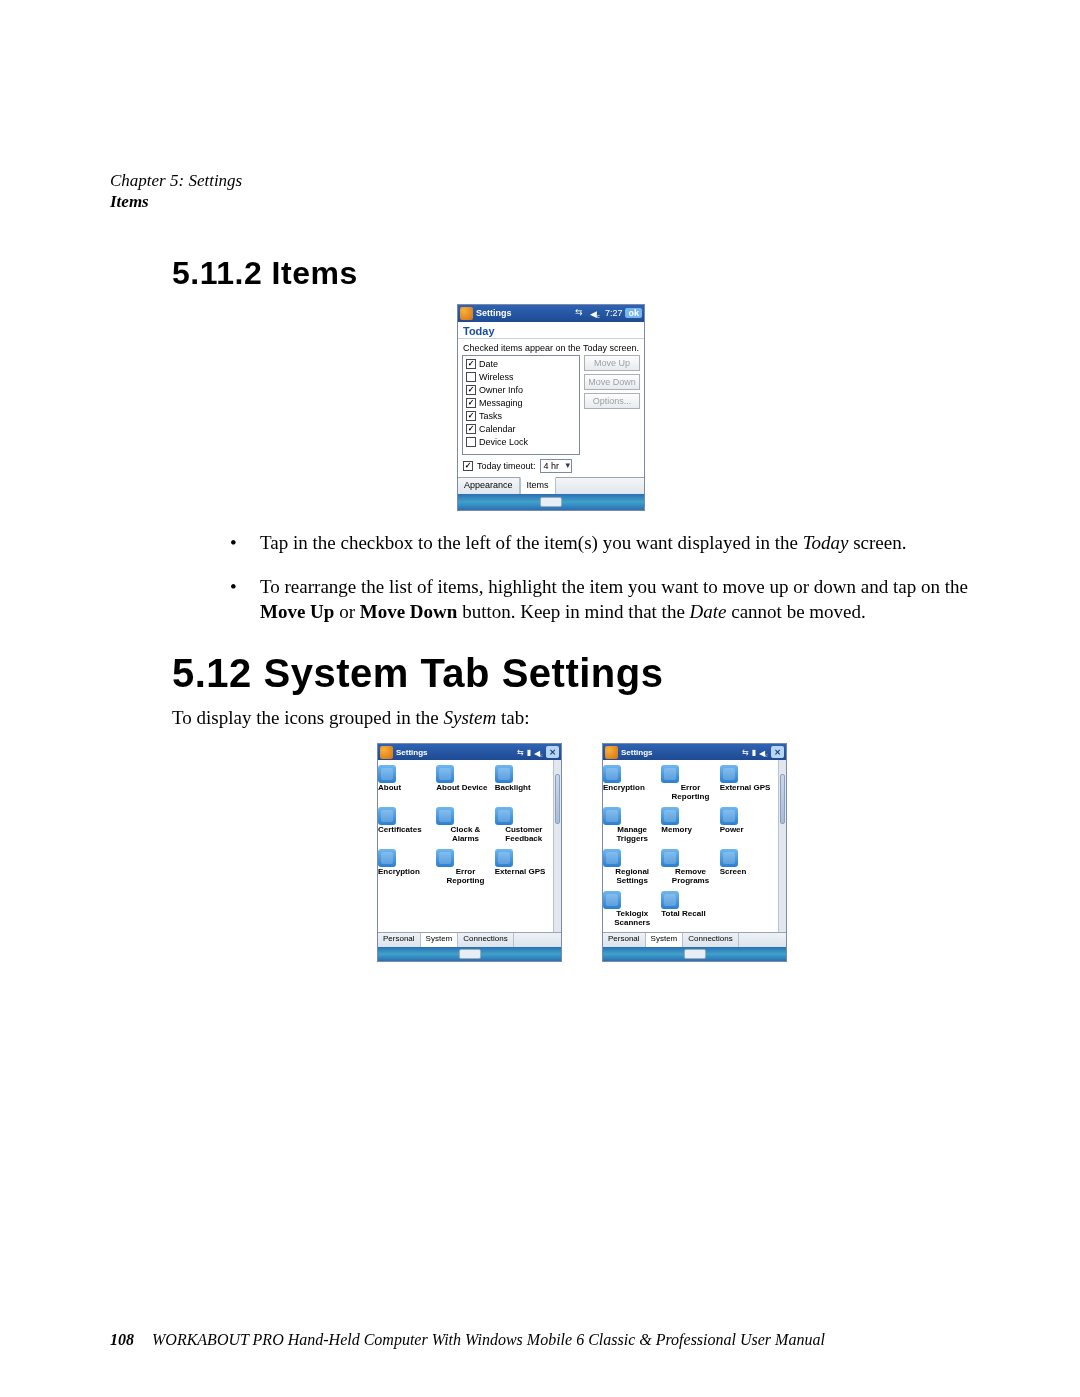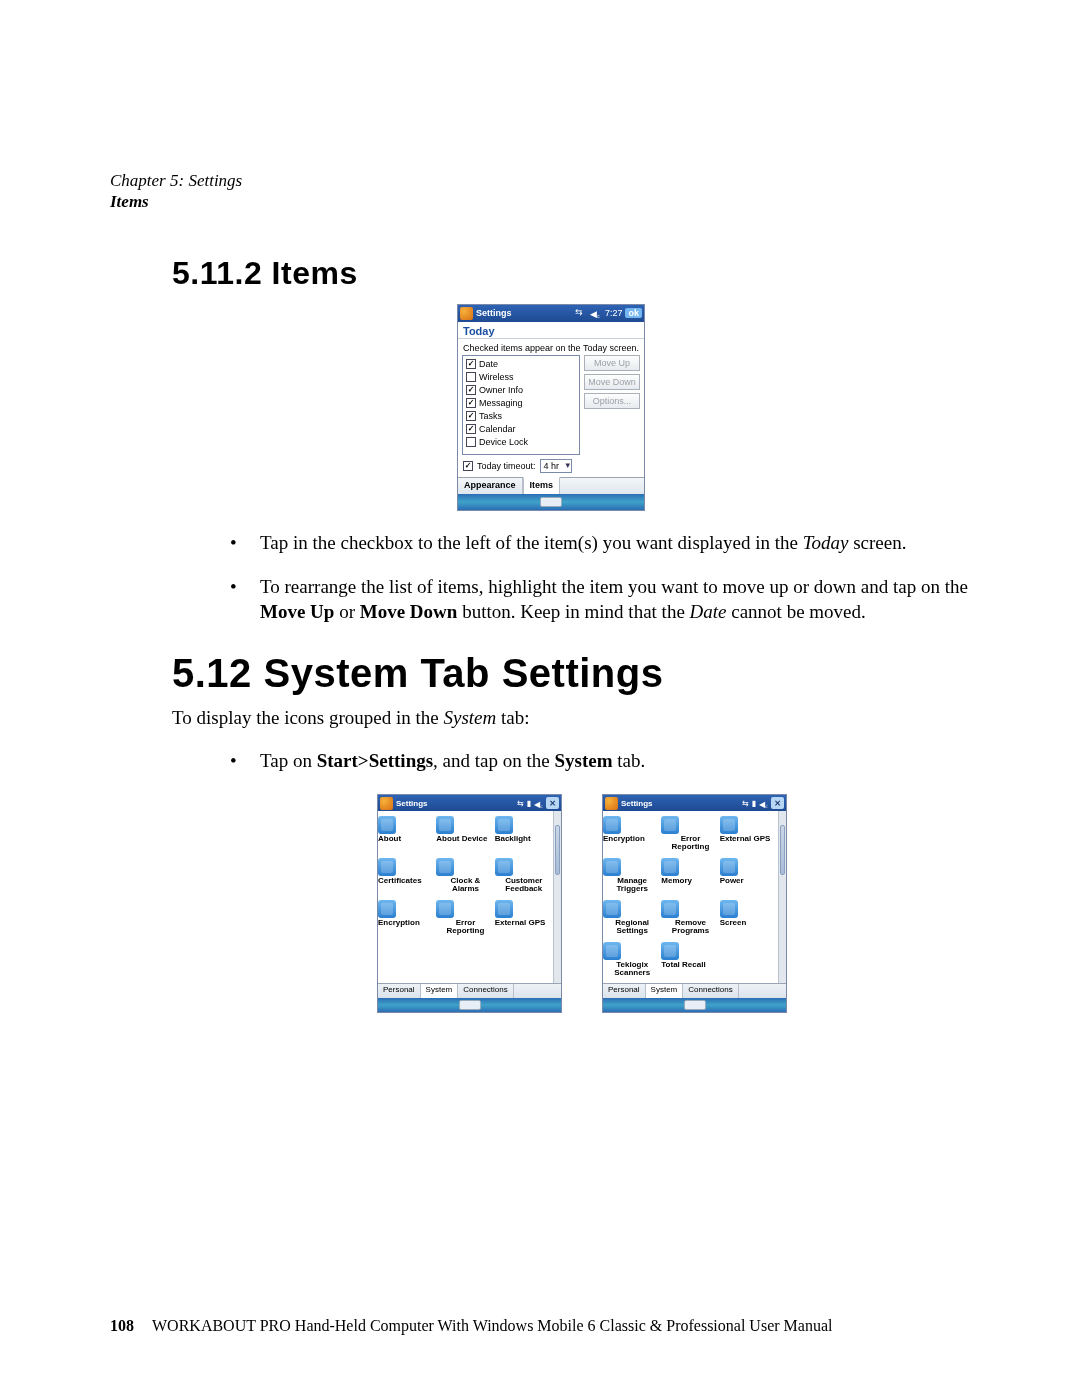--- a/index.html
+++ b/index.html
@@ -57,23 +57,24 @@
   ul.body-list > li::before {
     content: "•";
     position: absolute;
     left: 0;
     top: 0;
   }
   .italic { font-style: italic; }
   .bold { font-weight: bold; }
   .footer {
     position: absolute;
-    bottom: 62px;
+    bottom: 48px;
     left: 110px;
     right: 110px;
+    font-style: italic;
     font-size: 16px;
     display: flex;
     gap: 18px;
   }
   .footer .pgnum { font-weight: bold; }
 
   
   .wm-shot {
     width: 188px;
     margin: 6px auto 10px auto;
@@ -170,21 +171,20 @@
   .wm-select::after {
     content:"▾"; position:absolute; right:1px; top:0; font-size:9px; color:#335; }
   .wm-tabbar {
     display:flex; border-top:1px solid #9aa4b2;
     background: linear-gradient(#f4f6f8,#dfe6ee);
     height: 17px; font-size:9px;
   }
   .wm-tab {
     padding: 2px 6px 0 6px;
     border-right:1px solid #b7c0ca;
-    font-weight:bold;
   }
   .wm-tab.active {
     background:#fff;
     border-top:1px solid #fff;
     margin-top:-1px;
     border-left:1px solid #b7c0ca;
   }
   .wm-sysbar {
     height:16px;
     background: linear-gradient(#2b6eb5, #3fa2c9 50%, #2b6eb5);
@@ -349,25 +349,20 @@
       <span>To rearrange the list of items, highlight the item you want to move up or down and tap on the </span><span class="bold">Move Up</span><span> or </span><span class="bold">Move Down</span><span> button. Keep in mind that the </span><span class="italic">Date</span><span> cannot be moved.</span>
     </li>
   </ul>
 
   <h1 class="section-heading-major">5.12  System Tab Settings</h1>
 
   <p class="body-text" style="margin-top:0;">
     <span>To display the icons grouped in the </span><span class="italic">System</span><span> tab:</span>
   </p>
 
-  <ul class="body-list">
-    <li>
-      <span>Tap on </span><span class="bold">Start&gt;Settings</span><span>, and tap on the </span><span class="bold">System</span><span> tab.</span>
-    </li>
-  </ul>
 
   <div class="shot-row">
 
     <div class="sys-shot">
       <div class="sys-titlebar">
         <span class="wm-start-icon"></span>
         <span style="font-weight:bold">Settings</span>
         <span class="wm-spacer"></span>
         <span>⇆</span>
         <span>▮</span>

